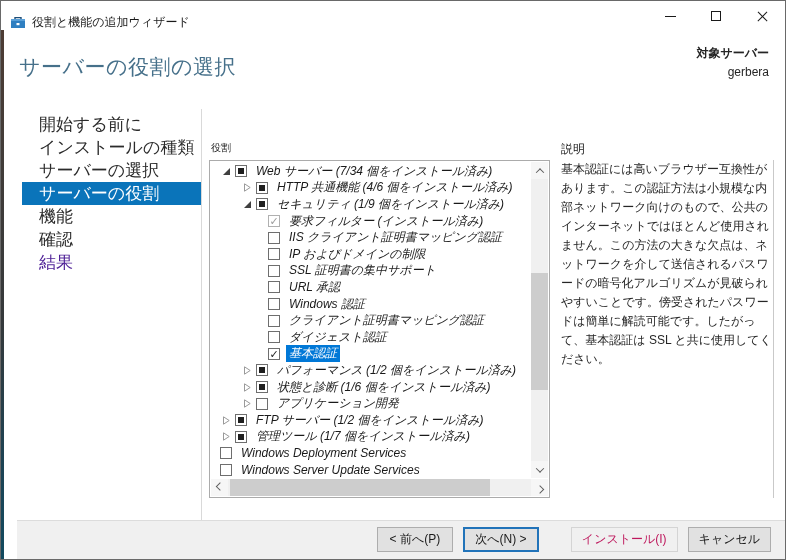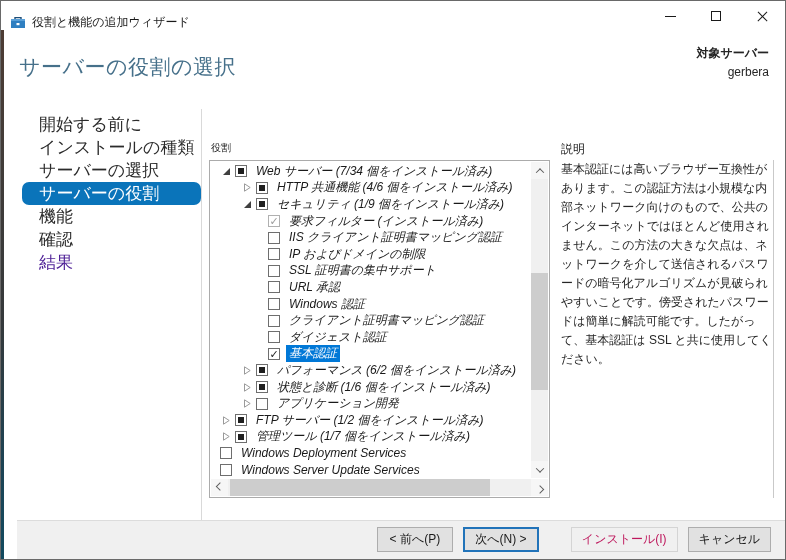--- a/index.html
+++ b/index.html
@@ -31,21 +31,21 @@
   .header { position: absolute; top: 30px; left: 0; width: 100%; height: 80px; background: #fff; }
   .page-title { position: absolute; left: 18px; top: 22px; font-size: 21px; font-weight: 400;
                 color: #46708a; letter-spacing: 0.5px; }
   .target { position: absolute; right: 16px; top: 14px; text-align: right; font-size: 12px; color: #252525; }
   .target .t1 { font-weight: bold; }
   .target .t2 { margin-top: 3px; }
 
   
   .sidebar { position: absolute; left: 3px; top: 112px; width: 197px; }
   .sb-item { height: 23px; line-height: 23px; padding-left: 35px; font-size: 17px; color: #2b2b2b; cursor: default; }
-  .sb-item.selected { background: #0a74ba; color: #fff; margin-left: 18px; padding-left: 17px; border-radius: 7px; }
+  .sb-item.selected { background: #0a74ba; color: #fff; margin-left: 18px; padding-left: 17px; }
   .sb-item.disabled { color: #4c1d95; }
   .vdiv { position: absolute; left: 200px; top: 108px; height: 413px; width: 1px; background: #d9d9d9; }
   .rline { position: absolute; left: 772px; top: 159px; height: 338px; width: 1px; background: #c9c9c9; }
 
   
   .instruction { position: absolute; left: 210px; top: 110px; font-size: 12px; color: #1a1a1a; }
   .col-roles { position: absolute; left: 210px; top: 140px; font-size: 10px; color: #1a1a1a; }
   .col-desc  { position: absolute; left: 560px; top: 140px; font-size: 12px; color: #1a1a1a; }
 
   .tree-box { position: absolute; left: 208px; top: 159px; width: 341px; height: 338px;
@@ -214,21 +214,21 @@
           <span class="cb checked">✓</span>
           <span class="lbl selected">基本認証</span>
         </div>
         <div class="row lvl2">
           <span class="exp">
             <svg width="9" height="9" viewBox="0 0 9 9">
               <path d="M1.5 0.8 L7.2 4.5 L1.5 8.2 Z" fill="#fff" stroke="#9a9a9a"></path>
             </svg>
           </span>
           <span class="cb indeterminate"></span>
-          <span class="lbl">パフォーマンス (6/2 個をインストール済み)</span>
+          <span class="lbl">パフォーマンス (1/2 個をインストール済み)</span>
         </div>
         <div class="row lvl2">
           <span class="exp">
             <svg width="9" height="9" viewBox="0 0 9 9">
               <path d="M1.5 0.8 L7.2 4.5 L1.5 8.2 Z" fill="#fff" stroke="#9a9a9a"></path>
             </svg>
           </span>
           <span class="cb indeterminate"></span>
           <span class="lbl">状態と診断 (1/6 個をインストール済み)</span>
         </div>

